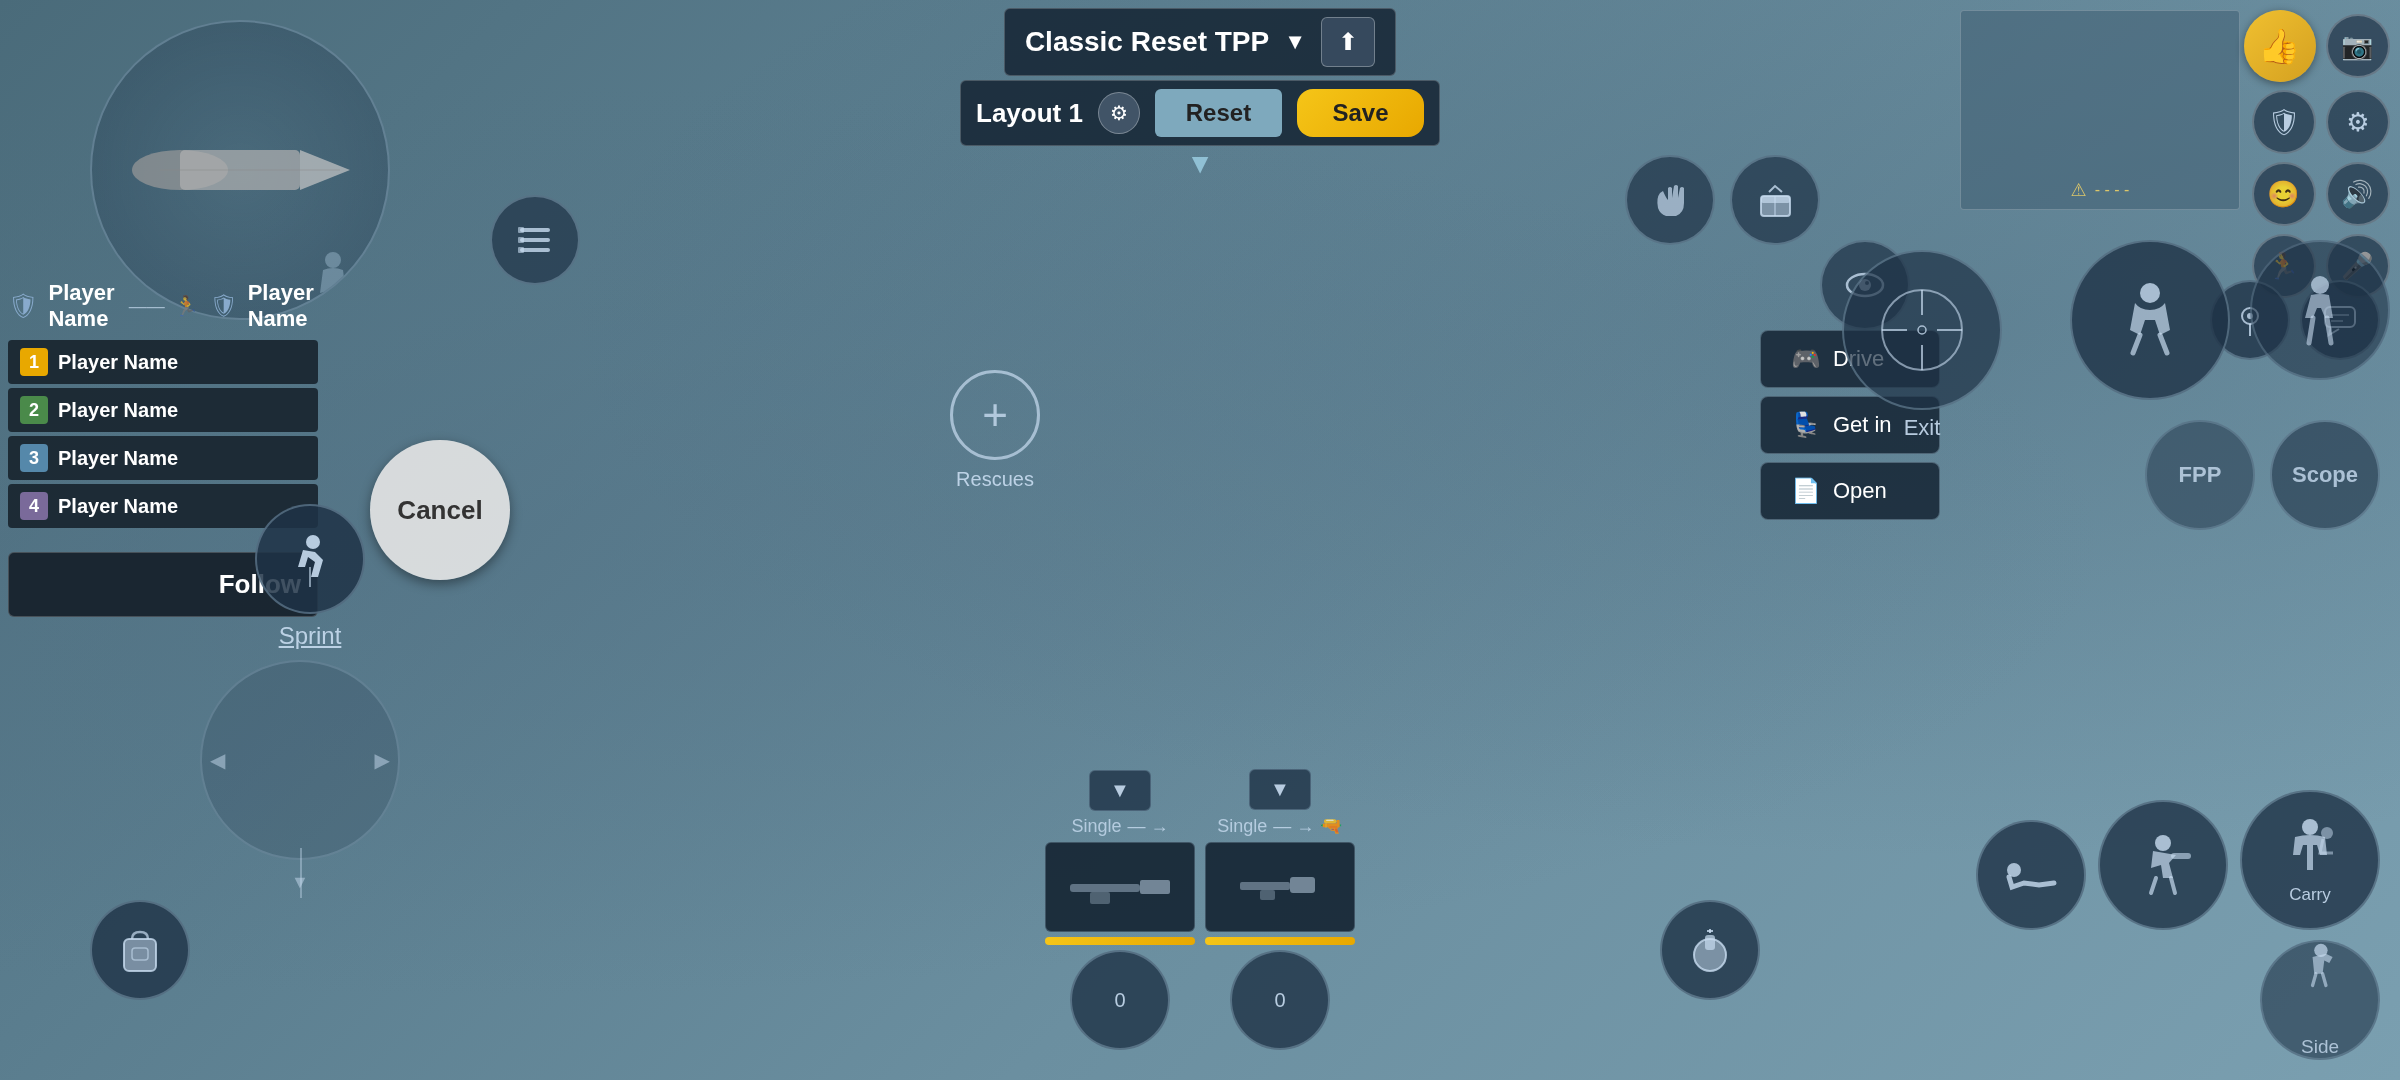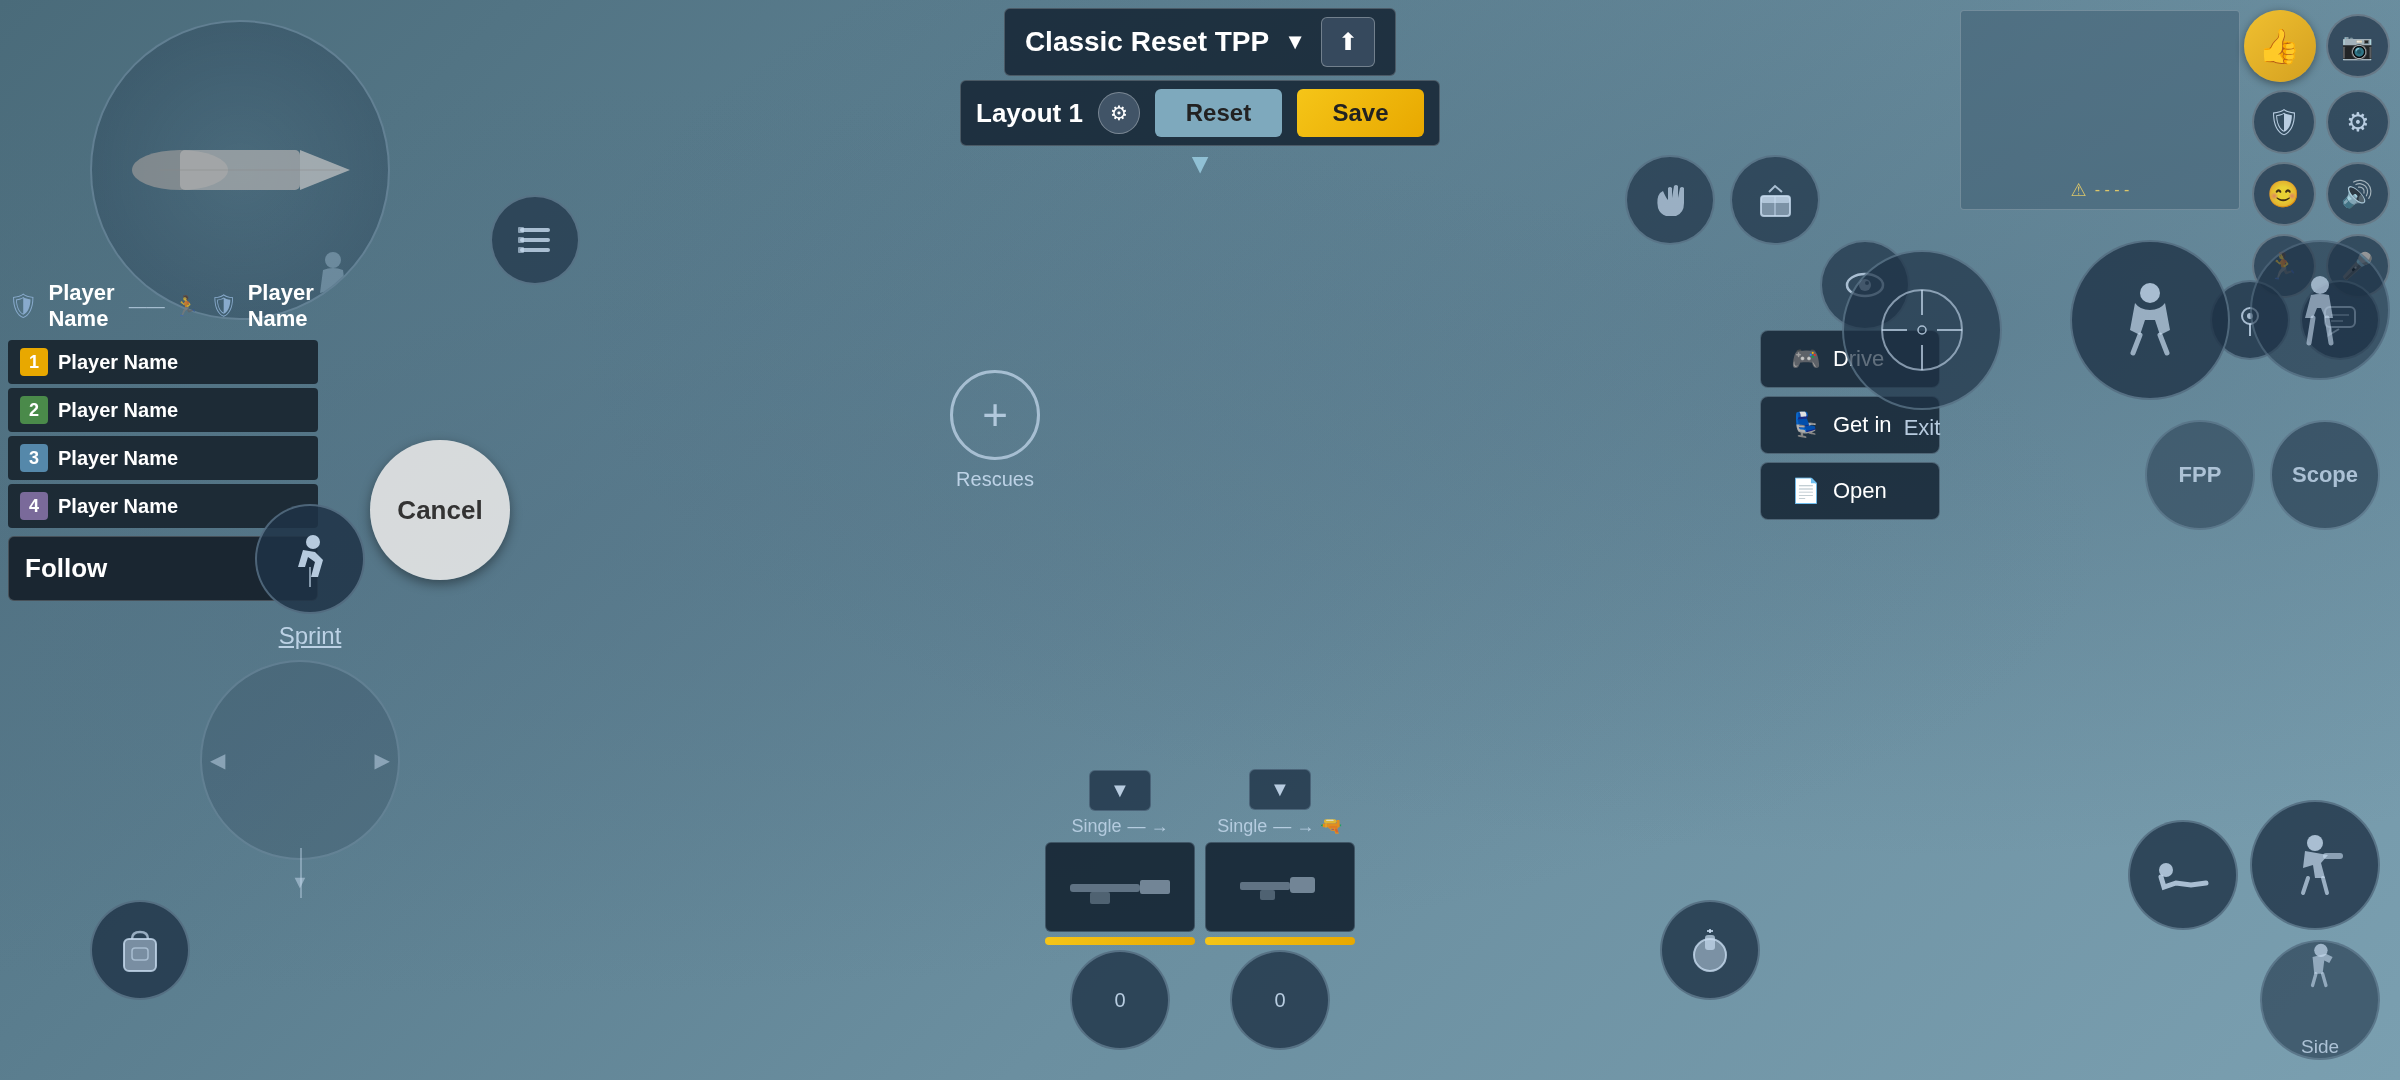--- a/index.html
+++ b/index.html
@@ -108,21 +108,21 @@
       font-size: 24px;
       font-weight: bold;
       color: #222;
       cursor: pointer;
       flex: 1;
     }
 
     .save-btn {
       background: linear-gradient(135deg, #f5c518, #e8a800);
       border: none;
-      border-radius: 6px;
+      border-radius: 16px;
       padding: 10px 30px;
       font-size: 24px;
       font-weight: bold;
       color: #222;
       cursor: pointer;
       flex: 1;
     }
 
     .chevron-down {
       color: rgba(150,200,220,0.9);
@@ -274,23 +274,23 @@
     }
 
     .follow-btn {
       background: rgba(20,30,40,0.9);
       border: 1px solid rgba(255,255,255,0.2);
       border-radius: 6px;
       padding: 16px;
       color: white;
       font-size: 26px;
       font-weight: bold;
-      text-align: left;
-      cursor: pointer;
-      margin-top: 4px;
+      text-align: right;
+      cursor: pointer;
+      margin-top: 20px;
       width: 100%;
     }
 
     
     .radar-circle {
       position: absolute;
       top: 20px;
       left: 90px;
       width: 300px;
       height: 300px;
@@ -1035,20 +1035,30 @@
     </div>
     <div class="bottom-action-btn btn-lg2">
       <svg width="65" height="65" viewBox="0 0 65 65">
         <circle cx="32" cy="10" r="8" fill="rgba(200,220,240,0.8)"></circle>
         <path d="M22 18 L20 35 L30 32 L32 45 L42 45 L38 30 L45 22 Z" fill="rgba(200,220,240,0.7)"></path>
         <rect x="40" y="20" width="20" height="6" rx="3" fill="rgba(200,220,240,0.6)"></rect>
         <line x1="25" y1="45" x2="20" y2="60" stroke="rgba(200,220,240,0.7)" stroke-width="4" stroke-linecap="round"></line>
         <line x1="40" y1="45" x2="44" y2="60" stroke="rgba(200,220,240,0.7)" stroke-width="4" stroke-linecap="round"></line>
       </svg>
     </div>
+    <div class="carry-btn">
+      <svg width="70" height="70" viewBox="0 0 70 70">
+        <circle cx="35" cy="12" r="8" fill="rgba(200,220,240,0.8)"></circle>
+        <path d="M20 22 Q35 18 50 22 L52 40 L45 40 L42 30 L38 30 L38 55 L32 55 L32 30 L28 30 L25 40 L18 40 Z" fill="rgba(200,220,240,0.7)"></path>
+
+        <circle cx="52" cy="18" r="6" fill="rgba(200,220,240,0.5)"></circle>
+        <path d="M48 24 L45 38 L58 38" stroke="rgba(200,220,240,0.5)" stroke-width="3" fill="none"></path>
+      </svg>
+      <span class="btn-label2">Carry</span>
+    </div>
   </div>
   <div class="bottom-action-row">
     <div class="side-btn">
       <svg width="55" height="55" viewBox="0 0 55 55">
         <circle cx="28" cy="10" r="8" fill="rgba(200,220,240,0.7)"></circle>
         <path d="M18 18 L20 38 L30 38 L32 22 L38 25 L42 18 L34 14 Z" fill="rgba(200,220,240,0.6)"></path>
         <line x1="22" y1="38" x2="18" y2="52" stroke="rgba(200,220,240,0.6)" stroke-width="4" stroke-linecap="round"></line>
         <line x1="30" y1="38" x2="34" y2="52" stroke="rgba(200,220,240,0.6)" stroke-width="4" stroke-linecap="round"></line>
       </svg>
       <span style="color:rgba(200,220,240,0.8); font-size:19px;">Side</span>

